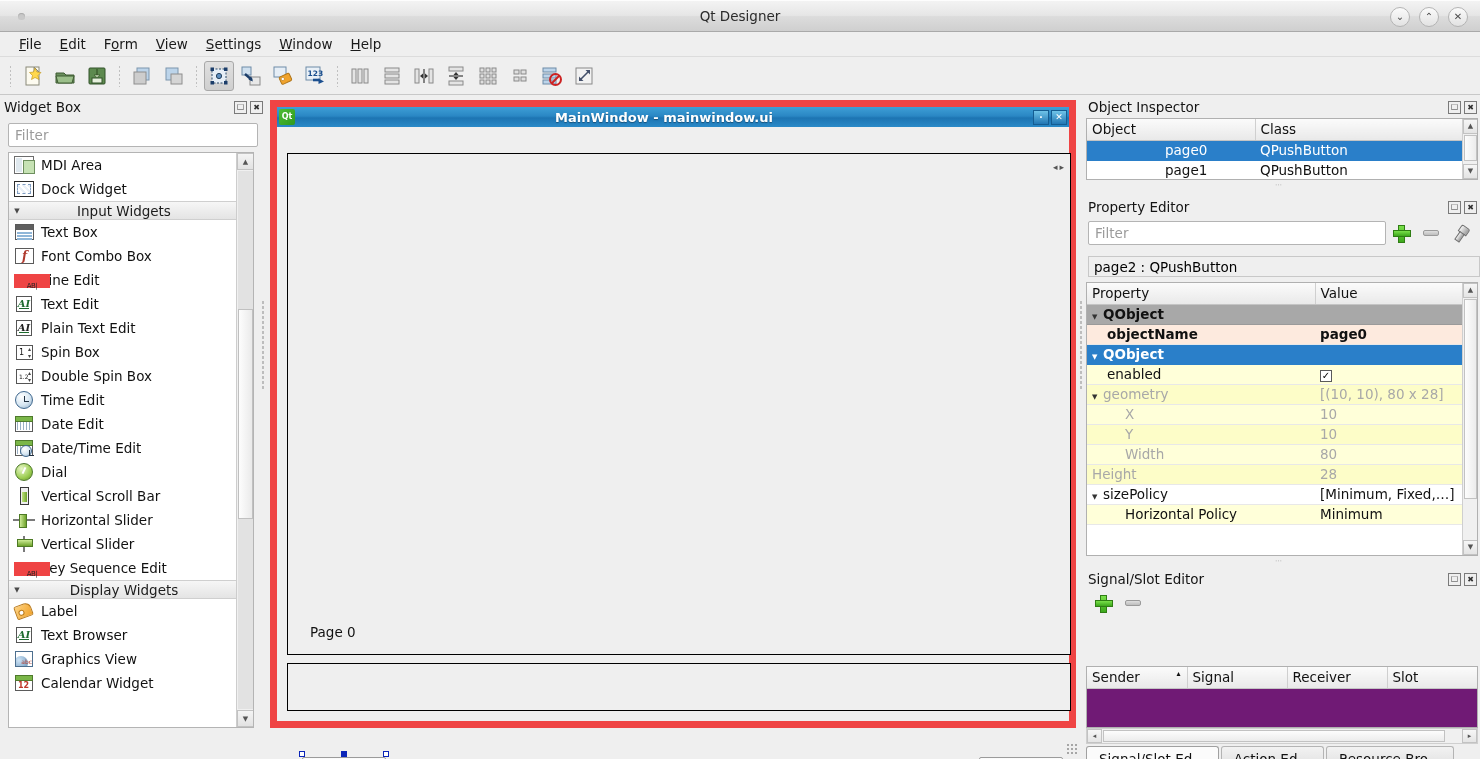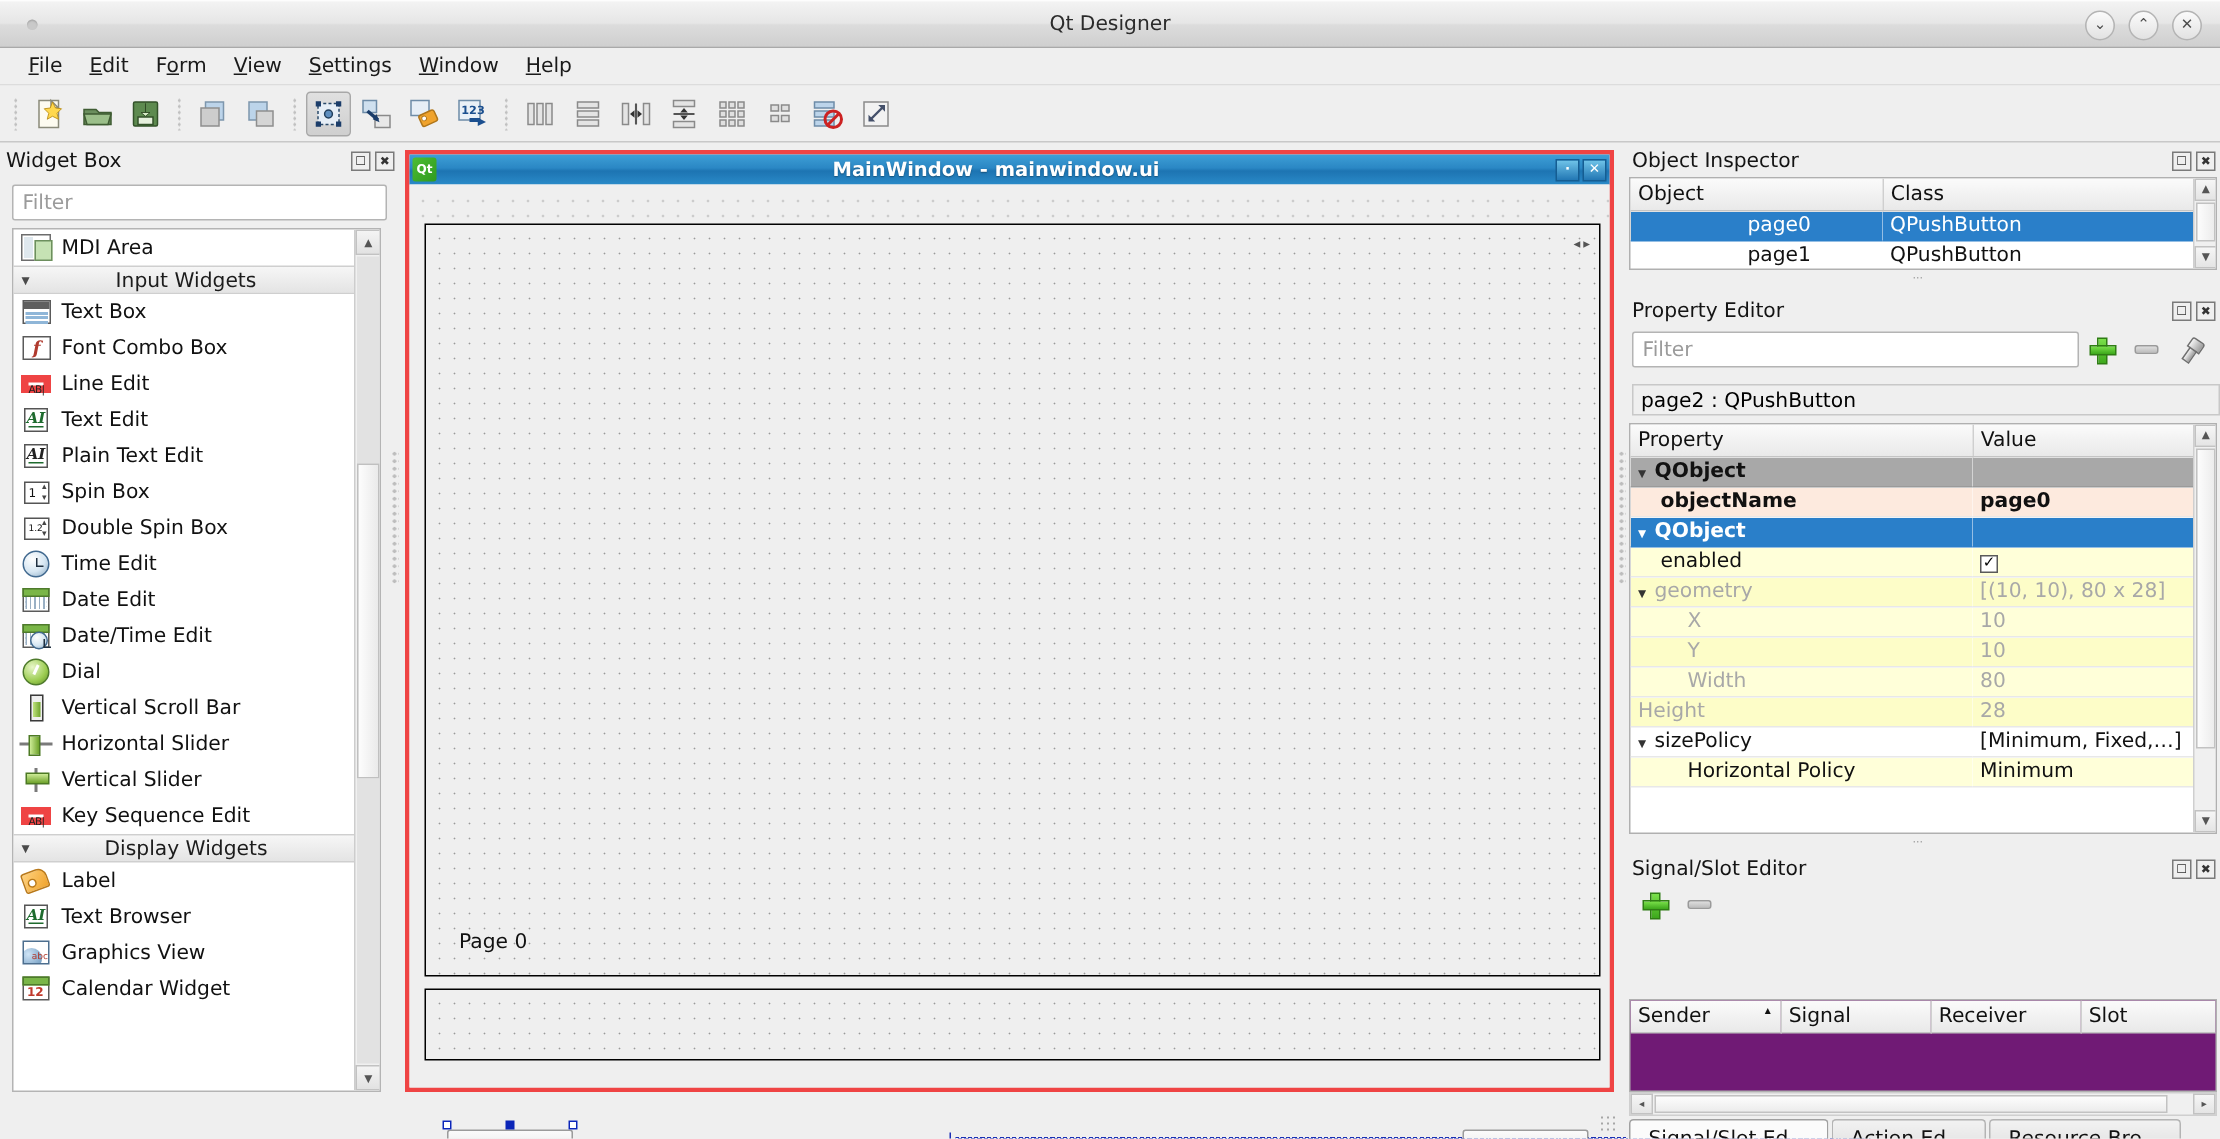--- a/index.html
+++ b/index.html
@@ -149,21 +149,21 @@
   .i-mdi:after { content:''; position:absolute; left:8px; top:3px; width:10px; height:12px; background:#c6e2b4; border:1px solid #6d8f5e; }
   .i-mdi:before { content:''; position:absolute; left:1px; top:1px; width:6px; height:14px; background:#dfe8ee; }
   .i-dock { position:absolute; left:1px; top:2px; width:20px; height:16px; border:1px solid #2a2a2a; background:#fff; }
   .i-dock:after { content:''; position:absolute; inset:2px; border:1px dashed #7f9cc0; background:repeating-linear-gradient(45deg,#eaf0f7 0 2px,#fff 2px 4px); }
   .i-combo { position:absolute; left:2px; top:2px; width:19px; height:16px; border:1px solid #5a5a5a; background:#fff; }
   .i-combo:before { content:''; position:absolute; left:0; top:0; right:0; height:5px; background:#5f5f5f; }
   .i-combo:after { content:''; position:absolute; left:1px; top:7px; right:1px; height:8px;
     background:repeating-linear-gradient(to bottom,#8fb6d8 0 2px,#fff 2px 3px); }
   .i-fcombo { position:absolute; left:2px; top:2px; width:19px; height:16px; border:1px solid #5a5a5a; background:#fff;
     font: italic 700 12px "DejaVu Serif", serif; color:#b03a2e; text-align:center; line-height:14px; }
-  .i-lineedit { position:absolute; left:1px; top:4px; width:20px; height:12px; border:5px solid #ef4444; background:#fff;
+  .i-lineedit { position:absolute; left:1px; top:4px; width:36px; height:12px; border:7px solid #ef4444; background:#fff;
     font: 7px "DejaVu Sans", sans-serif; color:#222; text-align:center; line-height:10px; letter-spacing:-.5px;}
   .i-textedit { position:absolute; left:3px; top:2px; width:16px; height:16px; border:1px solid #555; background:#fff;
     font: italic 700 10px "DejaVu Serif", serif; color:#1e6b2e; text-align:center; line-height:14px; }
   .i-textedit:after { content:''; position:absolute; left:2px; bottom:2px; right:2px; height:1px; background:#1e6b2e;}
   .i-spin { position:absolute; left:3px; top:3px; width:17px; height:15px; border:1px solid #555; background:#fff;
     font: 8px "DejaVu Sans", sans-serif; color:#111; line-height:13px; padding-left:2px; }
   .i-spin:after { content:'\25B4\000A\25BE'; position:absolute; right:1px; top:-1px; font-size:6px; color:#444; line-height:7px; white-space:pre; }
   .i-clock { position:absolute; left:2px; top:1px; width:18px; height:18px; border-radius:50%;
     background: radial-gradient(circle at 35% 30%, #fff 0%, #d6e6f2 55%, #8aa9c4 100%);
     border:1px solid #41698f; }
@@ -201,21 +201,21 @@
   .i-calw:before { content:''; position:absolute; left:-1px; top:-1px; right:-1px; height:4px; background:#7ab648; border:1px solid #4e7a2c;}
   .i-calw:after { content:'12'; position:absolute; left:2px; top:5px; font:700 8px "DejaVu Sans",sans-serif; color:#c0392b; }
 
   
   .mdi-area {
     position: absolute; left: 266px; top: 96px; width: 818px; height: 663px;
     background: #efefef;
   }
   .mdi-win {
     position: absolute; left: 4px; top: 4px; width: 806px; height: 628px;
-    border: 3px solid #ef4444;
+    border: 7px solid #ef4444;
     background: #efefef;
   }
   .mdi-tb {
     height: 20px;
     background: linear-gradient(to bottom,#3e9fd6 0%,#2a87c4 45%,#1d74b2 55%,#2a8ac8 100%);
     display: flex; align-items: center; color: #fff;
     font-size: 13px; font-weight: bold;
   }
   .mdi-logo {
     width: 16px; height: 16px; margin-left: 2px; flex: 0 0 16px;
@@ -609,20 +609,26 @@
           <span class="ico">
               <i class="i-box"></i>
             </span>
         </div>
 
         <div class="wb-row">
           <span class="ico">
               <i class="i-mdi"></i>
             </span>
           <span>MDI Area</span>
+        </div>
+        <div class="wb-row">
+          <span class="ico">
+              <i class="i-dock"></i>
+            </span>
+          <span>Dock Widget</span>
         </div>
 
         <div class="wb-cat">
           <span class="tri">▼</span>
           <span class="lbl">Input Widgets</span>
         </div>
 
         <div class="wb-row">
           <span class="ico">
               <i class="i-combo"></i>

